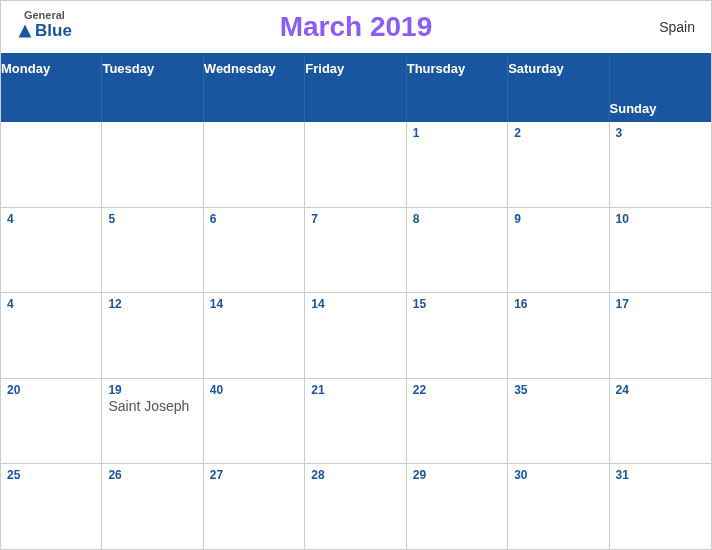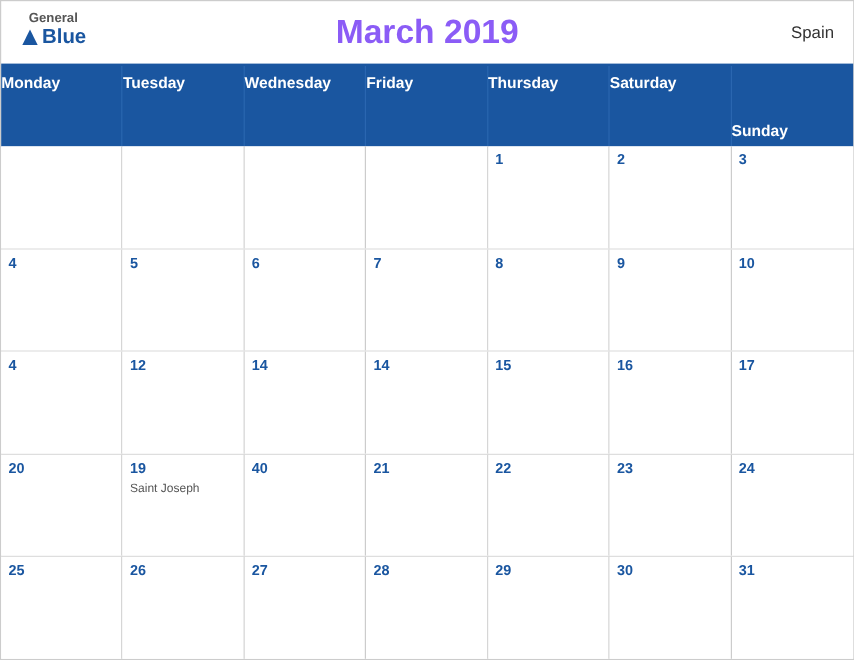--- a/index.html
+++ b/index.html
@@ -114,21 +114,21 @@
     .day-cell.empty {
       background: #fff;
     }
     .day-number {
       font-size: 12px;
       font-weight: bold;
       color: #1a56a0;
       display: block;
     }
     .day-event {
-      font-size: 10px;
+      font-size: 14px;
       color: #555;
       margin-top: 16px;
     }
     .week-row .day-cell:first-child .day-number,
     .week-row .day-cell:last-child .day-number {
       
     }
   </style>
 </head>
 <body>
@@ -229,21 +229,21 @@
           <div class="day-cell">
             <span class="day-number">40</span>
           </div>
           <div class="day-cell">
             <span class="day-number">21</span>
           </div>
           <div class="day-cell">
             <span class="day-number">22</span>
           </div>
           <div class="day-cell">
-            <span class="day-number">23</span>
+            <span class="day-number">35</span>
           </div>
           <div class="day-cell">
             <span class="day-number">24</span>
           </div>
         </div>
         <div class="week-row">
           <div class="day-cell">
             <span class="day-number">25</span>
           </div>
           <div class="day-cell">

